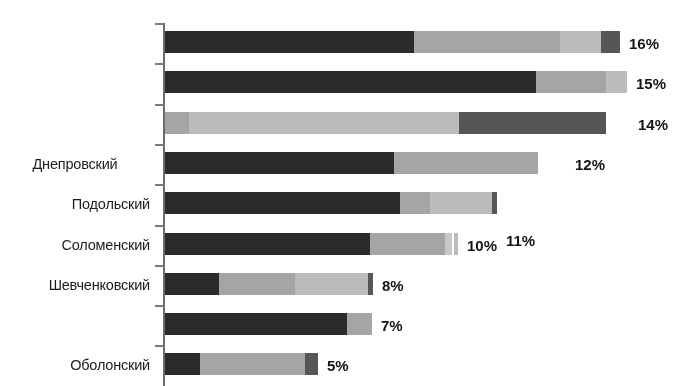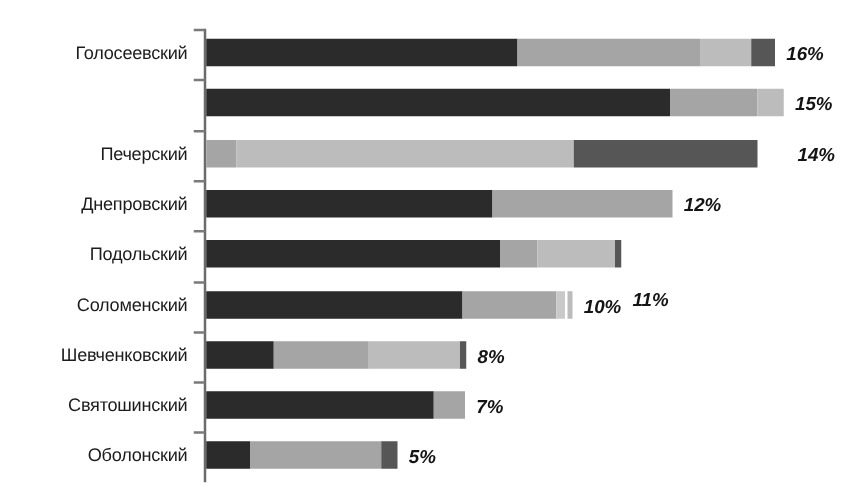--- a/index.html
+++ b/index.html
@@ -60,68 +60,65 @@
     flex-direction: row;
     align-items: stretch;
   }
   .seg {
     height: 100%;
     flex: 0 0 auto;
   }
   .value-label {
     position: absolute;
     font-size: 15px;
-    font-style: italic;
     font-weight: 700;
     color: #141414;
     white-space: nowrap;
   }
 </style>
 </head>
 <body>
 
 <div id="chart-root">
 
   <div class="axis-line"></div>
 
   <div id="rows">
       <div class="row" style="top: 31px; height: 22px;">
-        <div class="cat-label" style="top: 1px; line-height: 22px;">Голосеевский</div>
         <div class="bar" style="width: 455px;">
           <div class="seg" style="width: 249px; background: rgb(43, 43, 43);"></div>
           <div class="seg" style="width: 146px; background: rgb(165, 165, 165);"></div>
           <div class="seg" style="width: 41px; background: rgb(188, 188, 188);"></div>
           <div class="seg" style="width: 19px; background: rgb(86, 86, 86);"></div>
         </div>
         <div class="value-label" style="left: 629px; top: 2px; line-height: 22px;">16%</div>
       </div>
       <div class="row" style="top: 71.3px; height: 22px;">
         <div class="bar" style="width: 462px;">
           <div class="seg" style="width: 371px; background: rgb(43, 43, 43);"></div>
           <div class="seg" style="width: 70px; background: rgb(165, 165, 165);"></div>
           <div class="seg" style="width: 21px; background: rgb(188, 188, 188);"></div>
         </div>
         <div class="value-label" style="left: 636px; top: 2px; line-height: 22px;">15%</div>
       </div>
       <div class="row" style="top: 111.6px; height: 22px;">
-        <div class="cat-label" style="top: 1px; line-height: 22px;">Печерский</div>
         <div class="bar" style="width: 441px;">
           <div class="seg" style="width: 24px; background: rgb(165, 165, 165);"></div>
           <div class="seg" style="width: 270px; background: rgb(188, 188, 188);"></div>
           <div class="seg" style="width: 147px; background: rgb(86, 86, 86);"></div>
         </div>
         <div class="value-label" style="left: 638px; top: 2px; line-height: 22px;">14%</div>
       </div>
       <div class="row" style="top: 151.9px; height: 22px;">
-        <div class="cat-label" style="top: 1px; line-height: 22px;">Днепровский</div>
+        <div class="cat-label" style="top: 1px; line-height: 22px; text-align: center;">Днепровский</div>
         <div class="bar" style="width: 373px;">
           <div class="seg" style="width: 229px; background: rgb(43, 43, 43);"></div>
           <div class="seg" style="width: 144px; background: rgb(165, 165, 165);"></div>
         </div>
-        <div class="value-label" style="left: 547px; top: 2px; line-height: 22px;">12%</div>
+        <div class="value-label" style="left: 575px; top: 2px; line-height: 22px;">12%</div>
       </div>
       <div class="row" style="top: 192.2px; height: 22px;">
         <div class="cat-label" style="top: 1px; line-height: 22px;">Подольский</div>
         <div class="bar" style="width: 332px;">
           <div class="seg" style="width: 235px; background: rgb(43, 43, 43);"></div>
           <div class="seg" style="width: 30px; background: rgb(165, 165, 165);"></div>
           <div class="seg" style="width: 62px; background: rgb(188, 188, 188);"></div>
           <div class="seg" style="width: 5px; background: rgb(86, 86, 86);"></div>
         </div>
         <div class="value-label" style="left: 506px; top: 2px; line-height: 22px; margin-top: 36px;">11%</div>
@@ -141,21 +138,20 @@
         <div class="cat-label" style="top: 1px; line-height: 22px;">Шевченковский</div>
         <div class="bar" style="width: 208px;">
           <div class="seg" style="width: 54px; background: rgb(43, 43, 43);"></div>
           <div class="seg" style="width: 76px; background: rgb(165, 165, 165);"></div>
           <div class="seg" style="width: 73px; background: rgb(188, 188, 188);"></div>
           <div class="seg" style="width: 5px; background: rgb(86, 86, 86);"></div>
         </div>
         <div class="value-label" style="left: 382px; top: 2px; line-height: 22px;">8%</div>
       </div>
       <div class="row" style="top: 313.1px; height: 22px;">
-        <div class="cat-label" style="top: 1px; line-height: 22px;">Святошинский</div>
         <div class="bar" style="width: 207px;">
           <div class="seg" style="width: 182px; background: rgb(43, 43, 43);"></div>
           <div class="seg" style="width: 25px; background: rgb(165, 165, 165);"></div>
         </div>
         <div class="value-label" style="left: 381px; top: 2px; line-height: 22px;">7%</div>
       </div>
       <div class="row" style="top: 353.4px; height: 22px;">
         <div class="cat-label" style="top: 1px; line-height: 22px;">Оболонский</div>
         <div class="bar" style="width: 153px;">
           <div class="seg" style="width: 35px; background: rgb(43, 43, 43);"></div>

